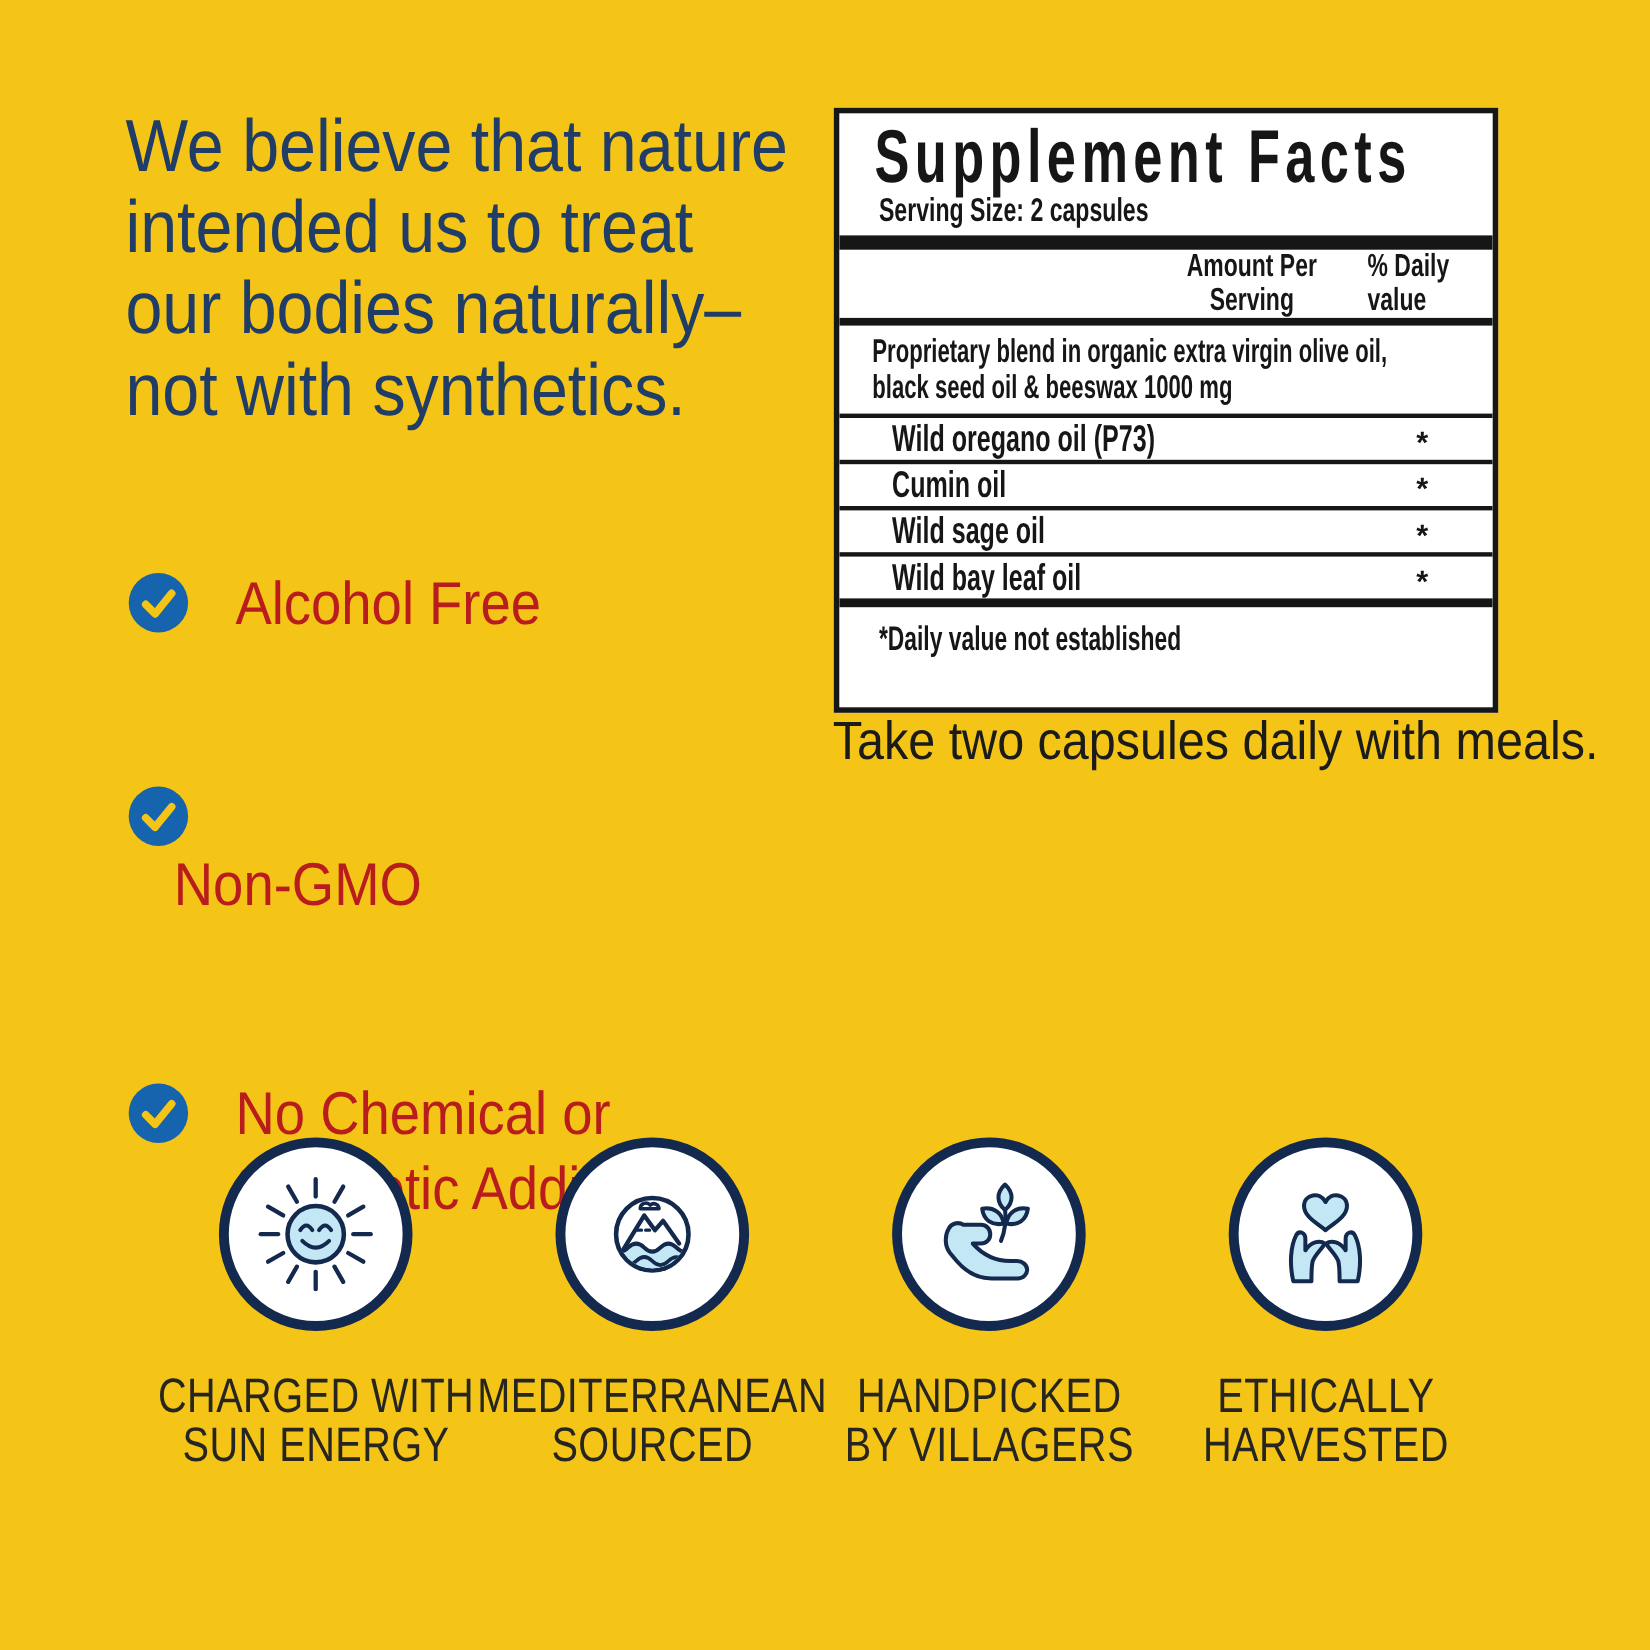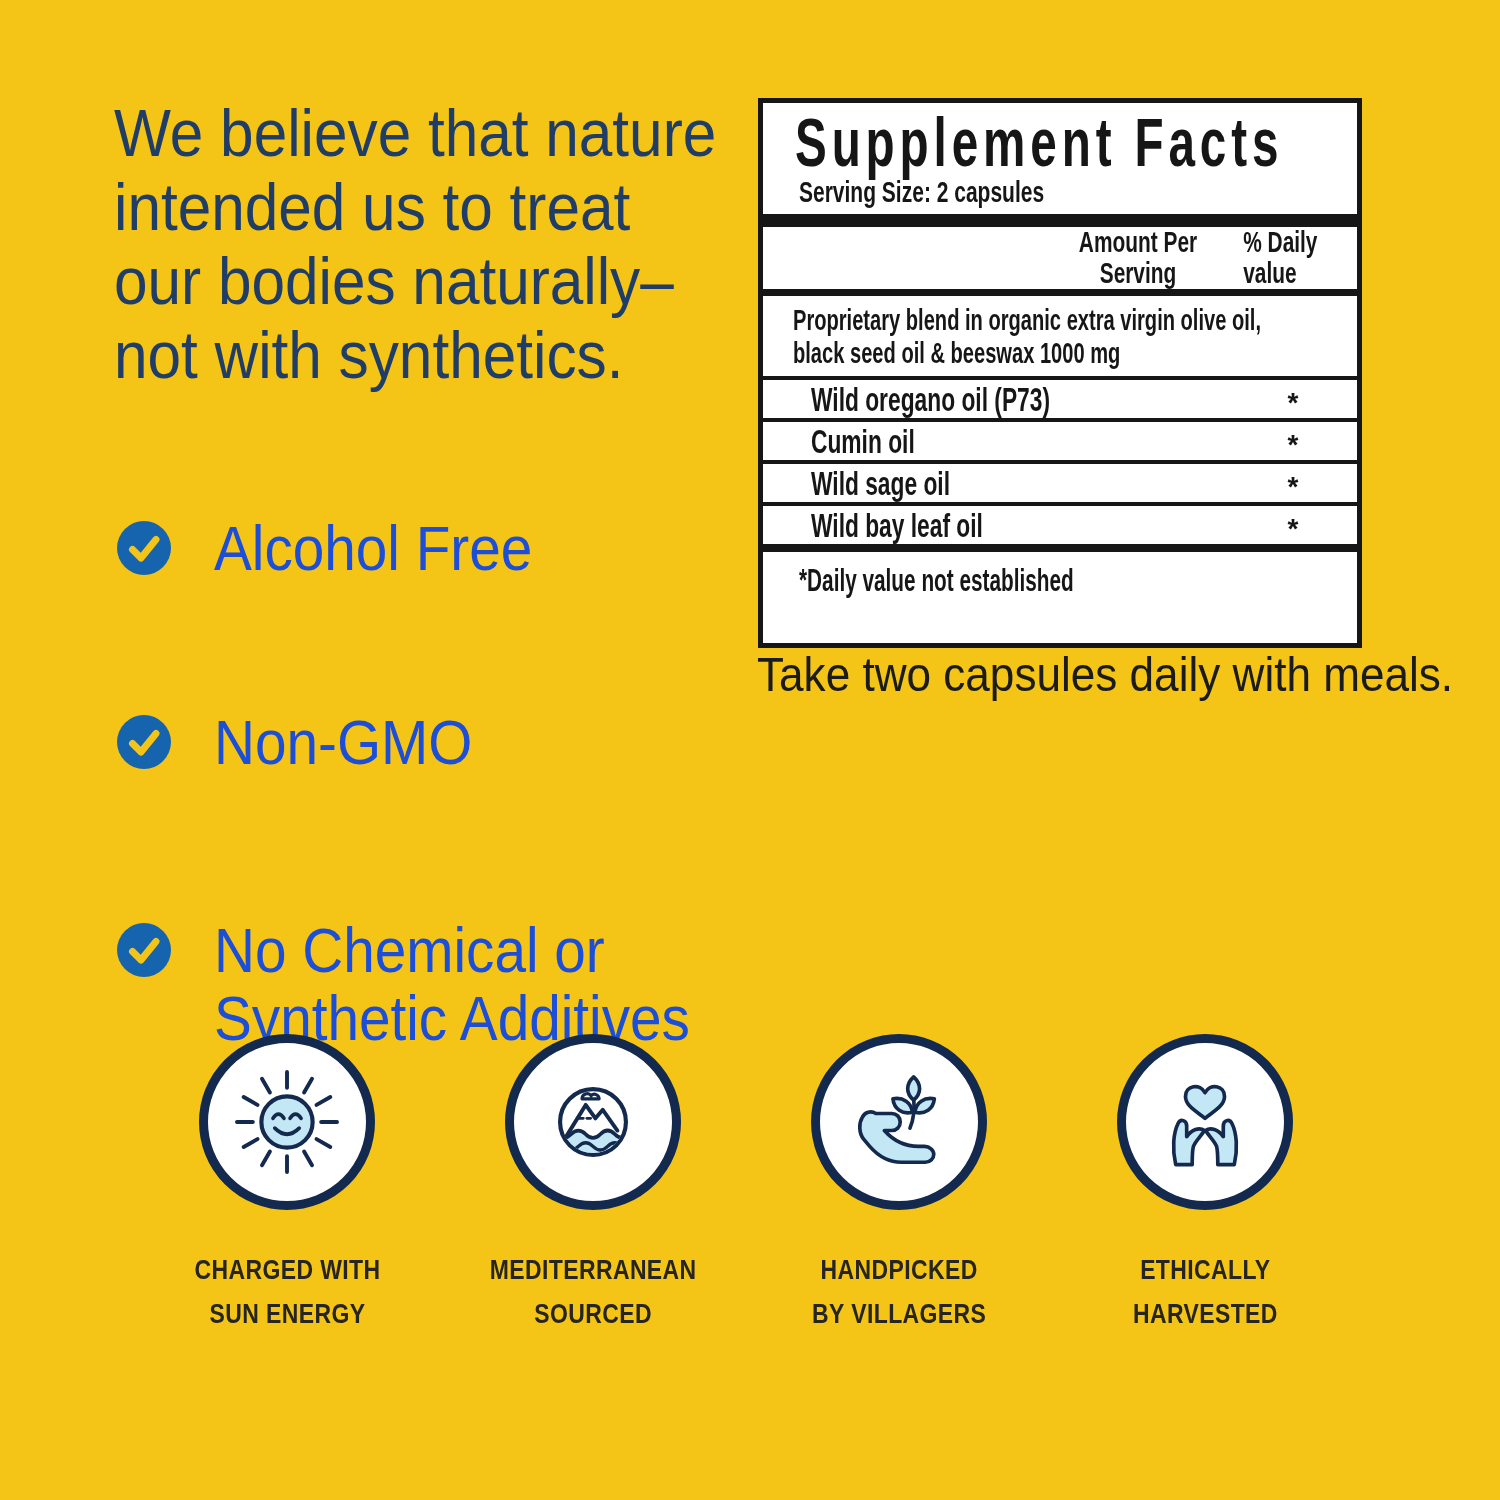--- a/index.html
+++ b/index.html
@@ -12,23 +12,23 @@
   .cx67{display:inline-block;transform:scaleX(.67);transform-origin:0 50%;white-space:nowrap;}
   .cxc{display:block;transform:scaleX(.72);transform-origin:50% 50%;white-space:nowrap;}
 
   
   .intro{position:absolute;left:114px;top:96px;color:#1F3D66;font-size:67px;font-weight:400;}
   .intro div{line-height:74px;}
 
   
   .features{position:absolute;left:116px;top:514px;}
   .feature{display:flex;align-items:flex-start;margin-bottom:58px;}
-  .feature:nth-child(2){margin-bottom:72px;}
+  .feature:nth-child(2){margin-bottom:72px;flex-direction:column;}
   .check-wrap{width:56px;height:56px;margin-top:6px;flex:0 0 auto;}
-  .feature-text{margin-left:42px;color:#1d4ed8;font-size:63px;}
+  .feature-text{margin-left:42px;color:#b91c1c;font-size:55px;}
   .feature-text div{line-height:68px;}
 
   
   .panel{position:absolute;left:758px;top:98px;width:604px;height:550px;background:#ffffff;
          border:5px solid #161616;box-sizing:border-box;color:#161616;overflow:hidden;}
   .sf-title{margin:10px 0 0 32px;font-size:68px;line-height:58px;font-weight:700;letter-spacing:7px;}
   .sf-serving{margin:4px 0 0 36px;font-size:30px;line-height:33px;font-weight:700;}
   .sf-bar{height:13px;background:#161616;margin-top:6px;}
   .sf-header{position:relative;height:62px;}
   .sf-col-amount{position:absolute;left:280px;top:0;width:190px;text-align:center;font-size:29px;line-height:31px;font-weight:700;}
@@ -41,21 +41,21 @@
   .sf-footnote{border-top:8px solid #161616;padding:9px 0 0 36px;font-size:31px;line-height:40px;font-weight:700;}
 
   
   .directions{position:absolute;left:757px;top:650px;color:#1B1B19;font-size:49px;line-height:48px;}
 
   
   .badges{position:absolute;left:134px;top:1034px;width:1224px;display:flex;}
   .badge{width:306px;display:flex;flex-direction:column;align-items:center;}
   .badge-circle{width:176px;height:176px;border-radius:50%;background:#ffffff;border:9px solid #14294E;
                 box-sizing:border-box;display:flex;align-items:center;justify-content:center;}
-  .badge-label{margin-top:38px;text-align:center;color:#272520;font-size:28px;font-weight:bold;}
+  .badge-label{margin-top:38px;text-align:center;color:#272520;font-size:44px;}
   .badge-label div{line-height:44px;letter-spacing:.5px;transform:scaleX(.82);transform-origin:50% 50%;white-space:nowrap;}
 </style>
 </head>
 <body>
 
 <div id="stage">
 
   <div class="intro">
     <div><span class="geo">We believe that nature</span></div>
     <div><span class="geo">intended us to treat</span></div>

